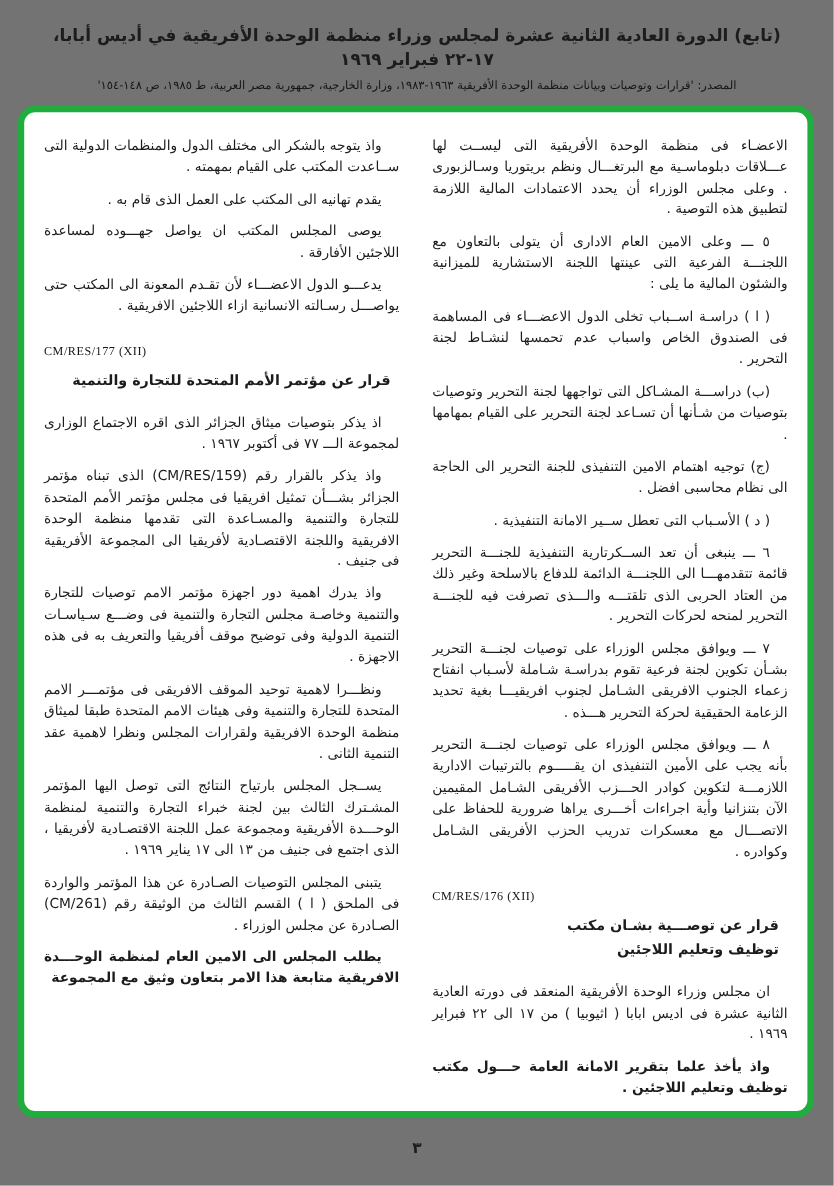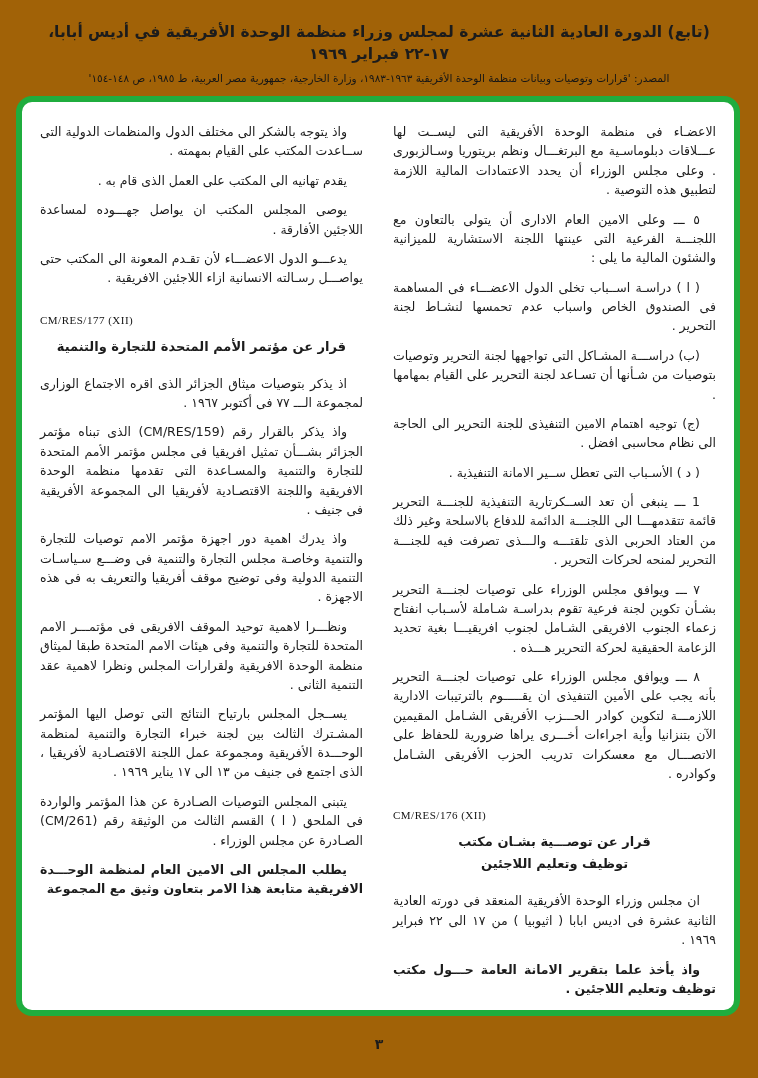--- a/index.html
+++ b/index.html
@@ -3,21 +3,21 @@
 <meta charset="utf-8">
 <style>
   html,body { margin:0; padding:0; }
   body {
     width:758px; height:1078px;
     background:#ffffff;
     font-family:"DejaVu Sans", sans-serif;
     color:#1c1c1c;
     overflow:hidden;
   }
-  .page { position:relative; width:758px; height:1078px; background:#a16207; }
+  .page { position:relative; width:758px; height:1078px; background:#737373; }
 
   .header { direction:rtl; text-align:center; padding:22px 34px 0 34px; }
   .header-title { font-size:15.5px; font-weight:bold; line-height:1.4; }
   .header-source { font-size:10.5px; font-weight:normal; margin-top:7px; color:#161616; }
 
   .frame {
     position:absolute; left:16px; top:96px;
     width:724px; height:920px;
     box-sizing:border-box;
     border:6px solid #1fad3e;
@@ -46,21 +46,21 @@
     font-family:"Liberation Serif", serif;
     font-size:11px;
     letter-spacing:0.5px;
     margin:26px 0 10px 0;
     color:#141414;
   }
   .res-heading {
     direction:rtl;
     font-size:13px;
     font-weight:bold;
-    text-align:center;
+    text-align:right;
     white-space:pre-line;
     line-height:1.7;
     margin:6px 8px 16px 8px;
   }
 
   .page-number {
     position:absolute; bottom:26px; left:0; right:0;
     text-align:center;
     font-size:14px; font-weight:bold;
   }
@@ -78,21 +78,21 @@
   <div class="frame">
     <div class="cols">
 
       <div class="col">
         <p class="body no-indent">الاعضـاء فى منظمة الوحدة الأفريقية التى ليســت لها عـــلاقات دبلوماسـية مع البرتغـــال ونظم بريتوريا وسـالزبورى . وعلى مجلس الوزراء أن يحدد الاعتمادات المالية اللازمة لتطبيق هذه التوصية .</p>
         <p class="body">٥ ـــ وعلى الامين العام الادارى أن يتولى بالتعاون مع اللجنـــة الفرعية التى عينتها اللجنة الاستشارية للميزانية والشئون المالية ما يلى :</p>
         <p class="body">( ا ) دراسـة اســباب تخلى الدول الاعضـــاء فى المساهمة فى الصندوق الخاص واسباب عدم تحمسها لنشـاط لجنة التحرير .</p>
         <p class="body">(ب) دراســـة المشـاكل التى تواجهها لجنة التحرير وتوصيات بتوصيات من شـأنها أن تسـاعد لجنة التحرير على القيام بمهامها .</p>
         <p class="body">(ج) توجيه اهتمام الامين التنفيذى للجنة التحرير الى الحاجة الى نظام محاسبى افضل .</p>
         <p class="body">( د ) الأسـباب التى تعطل ســير الامانة التنفيذية .</p>
-        <p class="body">1 ـــ ينبغى أن تعد الســكرتارية التنفيذية للجنـــة التحرير قائمة تتقدمهـــا الى اللجنـــة الدائمة للدفاع بالاسلحة وغير ذلك من العتاد الحربى الذى تلقتـــه والـــذى تصرفت فيه للجنـــة التحرير لمنحه لحركات التحرير .</p>
+        <p class="body">٦ ـــ ينبغى أن تعد الســكرتارية التنفيذية للجنـــة التحرير قائمة تتقدمهـــا الى اللجنـــة الدائمة للدفاع بالاسلحة وغير ذلك من العتاد الحربى الذى تلقتـــه والـــذى تصرفت فيه للجنـــة التحرير لمنحه لحركات التحرير .</p>
         <p class="body">٧ ـــ ويوافق مجلس الوزراء على توصيات لجنـــة التحرير بشـأن تكوين لجنة فرعية تقوم بدراسـة شـاملة لأسـباب انفتاح زعماء الجنوب الافريقى الشـامل لجنوب افريقيـــا بغية تحديد الزعامة الحقيقية لحركة التحرير هـــذه .</p>
         <p class="body">٨ ـــ ويوافق مجلس الوزراء على توصيات لجنـــة التحرير بأنه يجب على الأمين التنفيذى ان يقـــــوم بالترتيبات الادارية اللازمـــة لتكوين كوادر الحـــزب الأفريقى الشـامل المقيمين الآن بتنزانيا وأية اجراءات أخـــرى يراها ضرورية للحفاظ على الاتصـــال مع معسكرات تدريب الحزب الأفريقى الشـامل وكوادره .</p>
         <div class="res-code" dir="ltr">CM/RES/176 (XII)</div>
         <h3 class="res-heading">قرار عن توصـــية بشـان مكتب
 توظيف وتعليم اللاجئين</h3>
         <p class="body">ان مجلس وزراء الوحدة الأفريقية المنعقد فى دورته العادية الثانية عشرة فى اديس ابابا ( اثيوبيا ) من ١٧ الى ٢٢ فبراير ١٩٦٩ .</p>
         <p class="body bold">واذ يأخذ علما بتقرير الامانة العامة حـــول مكتب توظيف وتعليم اللاجئين .</p>
       </div>
 
       <div class="col">

